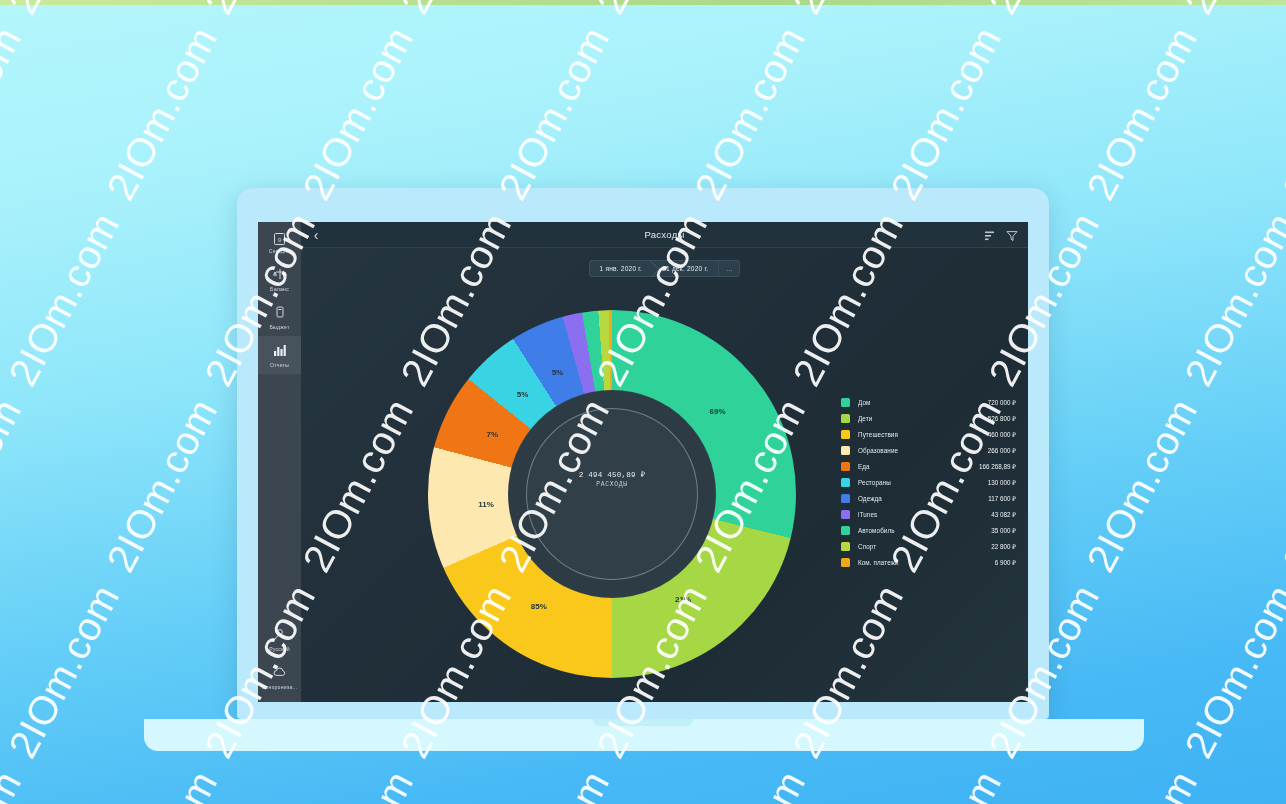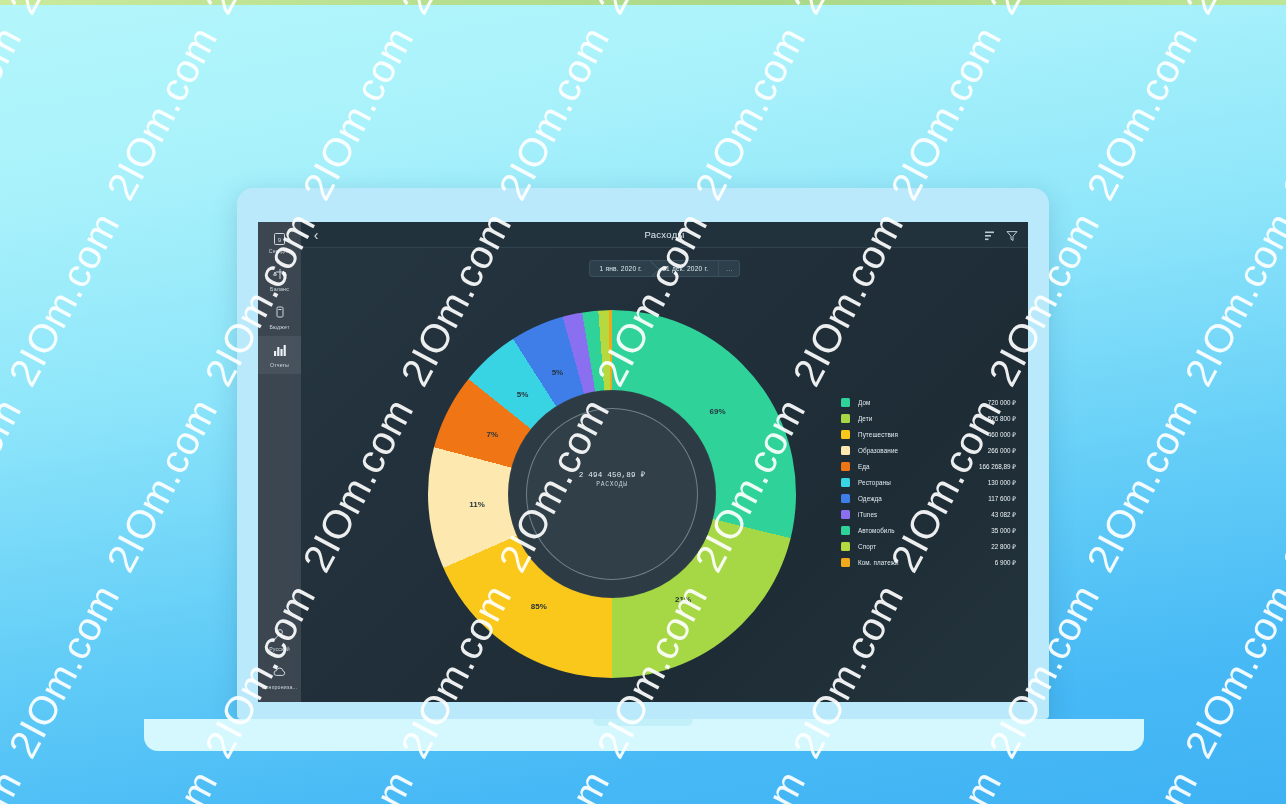--- a/index.html
+++ b/index.html
@@ -263,21 +263,21 @@
         <div id="donut-hole"></div>
         <div id="donut-inner-ring"></div>
         <div id="donut-center">
           <div class="amount">2 494 450,89 ₽</div>
           <div class="label">РАСХОДЫ</div>
         </div>
         <div id="slice-labels">
             <div class="slice-label" style="left: 306.529px; top: 101.419px;">69%</div>
             <div class="slice-label" style="left: 272px; top: 289.485px;">21%</div>
             <div class="slice-label" style="left: 127.759px; top: 296.213px;">85%</div>
-            <div class="slice-label" style="left: 66px; top: 194.466px;">11%</div>
+            <div class="slice-label" style="left: 75px; top: 194.466px;">11%</div>
             <div class="slice-label" style="left: 81.3021px; top: 123.764px;">7%</div>
             <div class="slice-label" style="left: 111.496px; top: 84.2748px;">5%</div>
             <div class="slice-label" style="left: 146.409px; top: 61.6241px;">5%</div>
           </div>
       </div>
 
       <div id="legend">
           <div class="lrow">
             <span class="lsw" style="background: rgb(47, 211, 154);"></span>
             <span class="lname">Дом</span>

